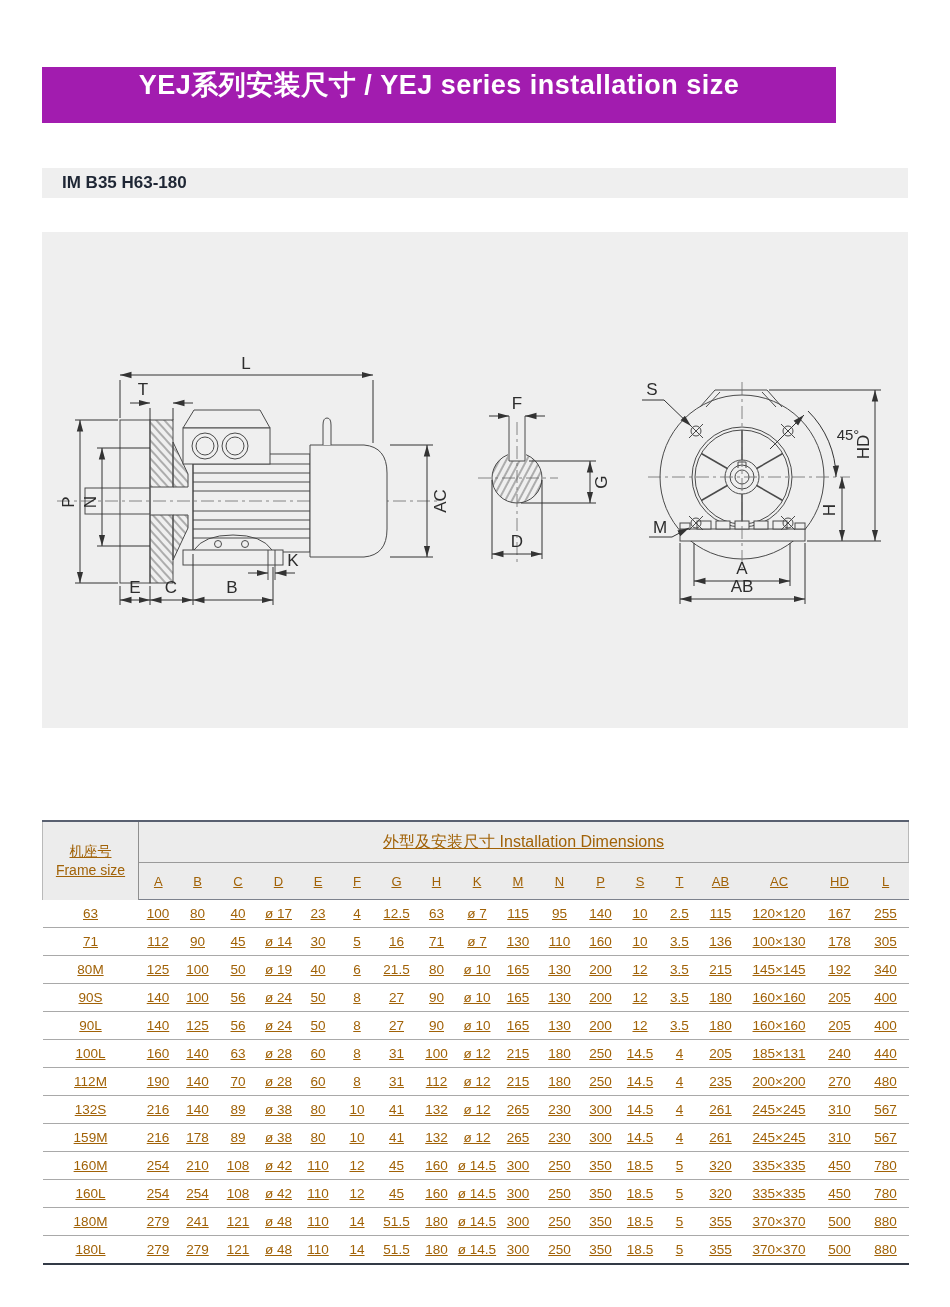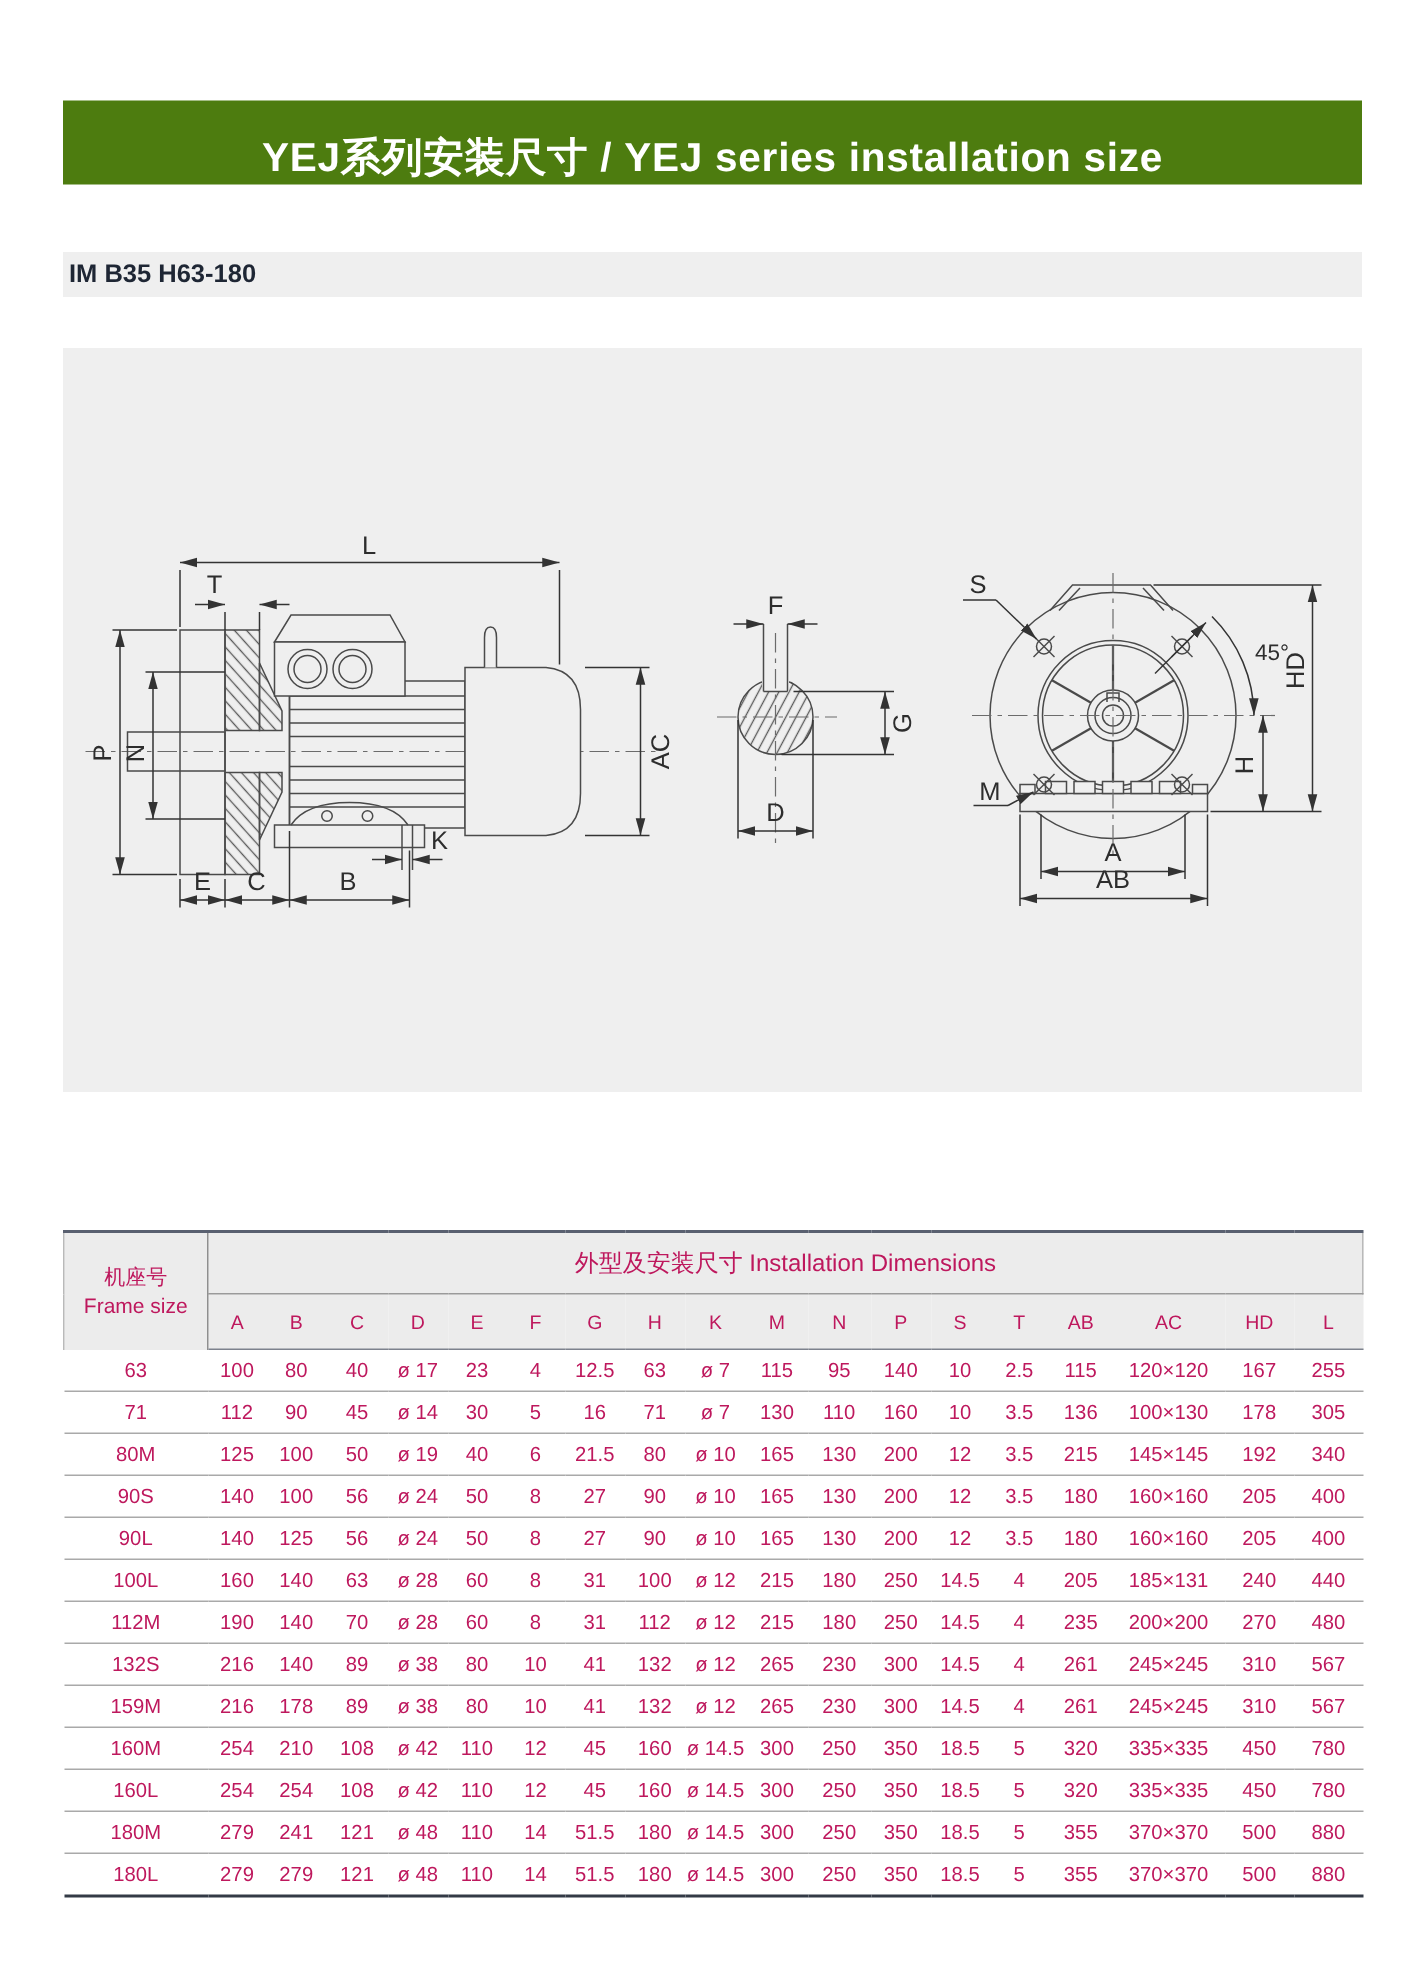--- a/index.html
+++ b/index.html
@@ -1,36 +1,36 @@
 <!DOCTYPE html>
 <html><head>
 <meta charset="utf-8">
 <style>
   html,body{margin:0;padding:0;}
   body{
     width:950px;height:1307px;background:#ffffff;position:relative;
     font-family:"Liberation Sans",sans-serif;color:#39404e;
   }
   .banner{
-    position:absolute;left:42px;top:67px;width:866px;height:56px;
-    background:#4d7c0f;color:#ffffff;display:flex;align-items:flex-end;justify-content:center;
+    position:absolute;left:42px;top:67px;width:794px;height:56px;
+    background:#a21caf;color:#ffffff;display:flex;align-items:flex-start;justify-content:center;
     font-size:27px;font-weight:bold;letter-spacing:0.5px;
   }
   .subtitle{
     position:absolute;left:42px;top:168px;width:866px;height:30px;background:#efefef;
     color:#1e2634;font-size:17px;font-weight:bold;display:flex;align-items:center;
-    padding-left:4px;box-sizing:border-box;
+    padding-left:20px;box-sizing:border-box;
   }
   .panel{
     position:absolute;left:42px;top:232px;width:866px;height:496px;background:#efefef;
   }
   .tablewrap{position:absolute;left:42px;top:820px;width:866px;}
   table{
-    width:866px;border-collapse:collapse;table-layout:fixed;color:#be185d;
-    border-top:2px solid #596070;border-bottom:2px solid #333a46;
+    width:866px;border-collapse:collapse;table-layout:fixed;color:#a16207;
+    border-top:2px solid #596070;border-bottom:2px solid #333a46;text-decoration:underline;
   }
   thead th{background:#ececec;font-weight:normal;}
   .th-frame{
     font-size:14px;border-right:1px solid #8f8f8f;border-left:1px solid #b9b9b9;
     line-height:1.35;
   }
   .th-group{
     font-size:16px;height:38px;border-bottom:1px solid #9a9a9a;border-right:1px solid #b9b9b9;margin-top:30px;
   }
   .th-col{font-size:13px;height:34px;border-bottom:1px solid #7d828d;}

